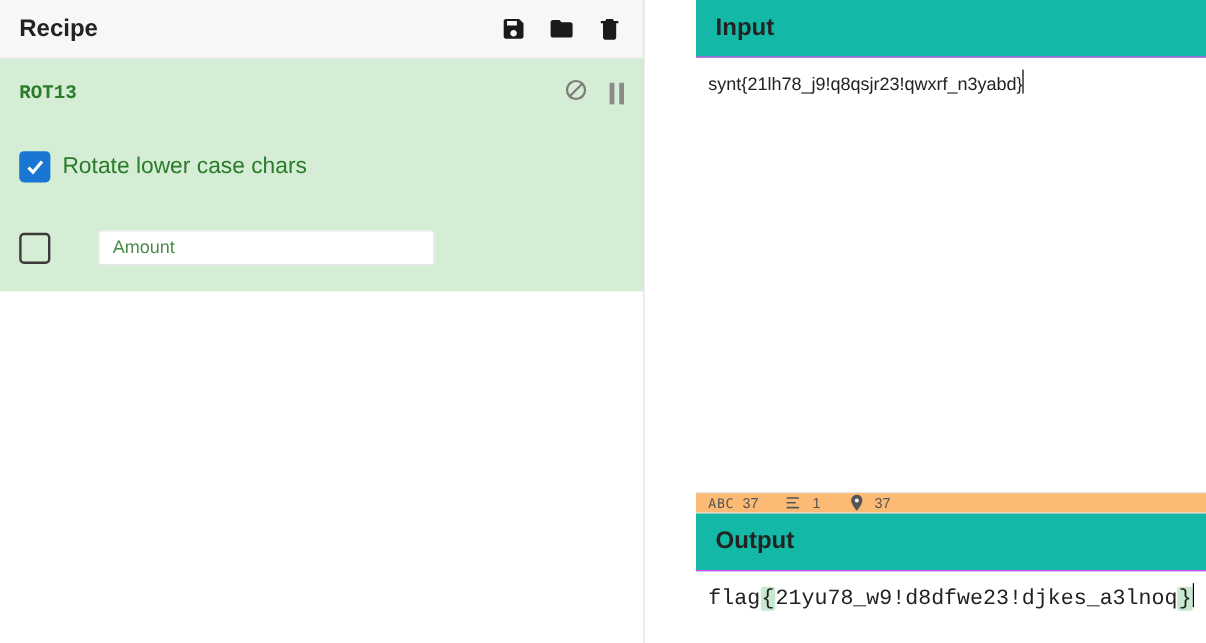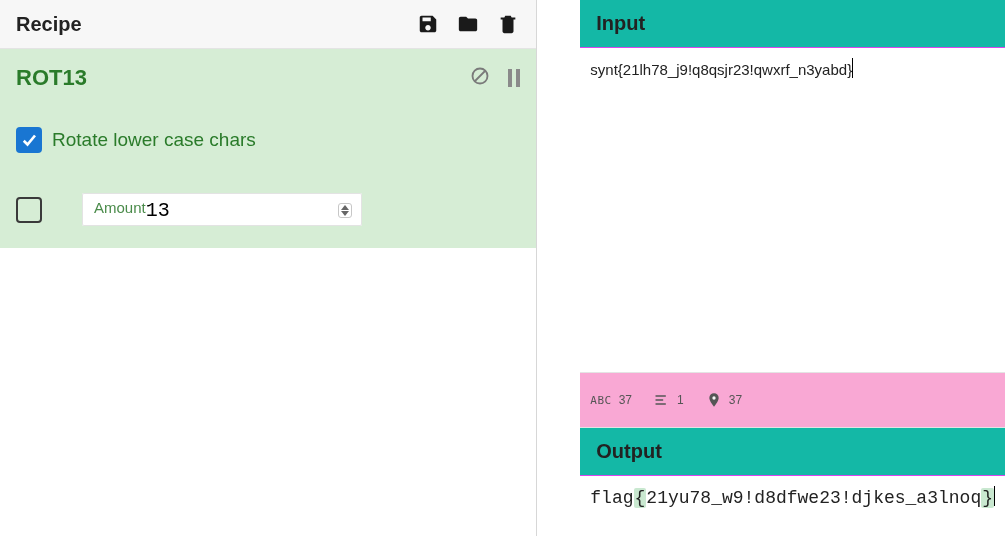--- a/index.html
+++ b/index.html
@@ -16,21 +16,21 @@
   }
   .left-header h2 { font-size: 20px; font-weight: 700; }
   .left-header .toolbar { display: flex; gap: 16px; }
   .toolbar .tool-icon { width: 24px; height: 24px; cursor: pointer; display:flex; align-items:center; justify-content:center; }
   .toolbar svg { width: 22px; height: 22px; fill: #1a1a1a; }
 
   .operation {
     background: #d6edd5; padding: 16px 16px 22px 16px;
   }
   .op-title-row { display: flex; align-items: center; justify-content: space-between; margin-bottom: 36px; }
-  .op-title { font-size: 22px; font-weight: 700; color: #2a7b2a; }
+  .op-title { font-size: 16px; font-weight: 700; color: #2a7b2a; font-family: Liberation Mono, monospace; }
   .op-controls { display: flex; gap: 18px; align-items: center; }
   .op-controls svg { width: 20px; height: 20px; fill: none; stroke: #7a7a7a; stroke-width: 2.2; }
   .op-controls .pause { display:flex; gap:4px; }
   .op-controls .pause span { width:4px; height:18px; background:#8a8a8a; display:inline-block; }
 
   .op-row1 { display: flex; gap: 40px; margin-bottom: 40px; }
   .op-row2 { display: flex; gap: 40px; align-items: center; }
 
   .cc-checkbox { display: flex; align-items: center; gap: 10px; font-size: 19px; color: #2a7b2a; cursor: pointer; }
   .cc-box { width: 26px; height: 26px; border-radius: 4px; display: flex; align-items: center; justify-content: center; flex-shrink:0; }
@@ -61,21 +61,21 @@
 
   .input-text {
     flex: 1; font-family: Liberation Sans, sans-serif; font-size: 15px;
     padding: 10px 10px; white-space: pre; overflow: auto; position: relative;
   }
   .cursor-bar { display:inline-block; width:1px; height:20px; background:#000; vertical-align:-3px; }
 
   .status-bar {
     display: flex; align-items: center; gap: 22px;
     border-top: 1px solid #e4e4e4; border-bottom: 1px solid #e4e4e4;
-    background: #f9a8d4; padding: 19px 10px; font-size: 12px; color: #555;
+    background: #fdba74; padding: 0 10px; font-size: 12px; color: #555;
   }
   .stat { display: flex; align-items: center; gap: 7px; }
   .stat svg { width: 16px; height: 16px; }
   .stat-num { font-size: 12px; }
   .stat-abc { font-family: Consolas, monospace; font-size: 11px; letter-spacing: 0.5px;}
 
   .output-text {
     font-family: Consolas, "Courier New", monospace; font-size: 18px;
     padding: 10px 10px; white-space: pre; min-height: 60px;
   }
@@ -137,27 +137,20 @@
         </label>
       </div>
 
       <div class="op-row2">
         <label class="cc-checkbox">
           <span class="cc-box unchecked"></span>
         </label>
 
         <div class="amount-field">
           <span class="amount-label">Amount</span>
-          <div class="amount-input-wrap">
-            <input class="amount-input" value="13" style="">
-            <span class="spinner">
-              <span class="arrow up"></span>
-              <span class="arrow down"></span>
-            </span>
-          </div>
         </div>
       </div>
     </div>
 
     <div class="left-rest"></div>
   </div>
 
   <div class="right">
     <div class="section-head">
       <h2>Input</h2>

